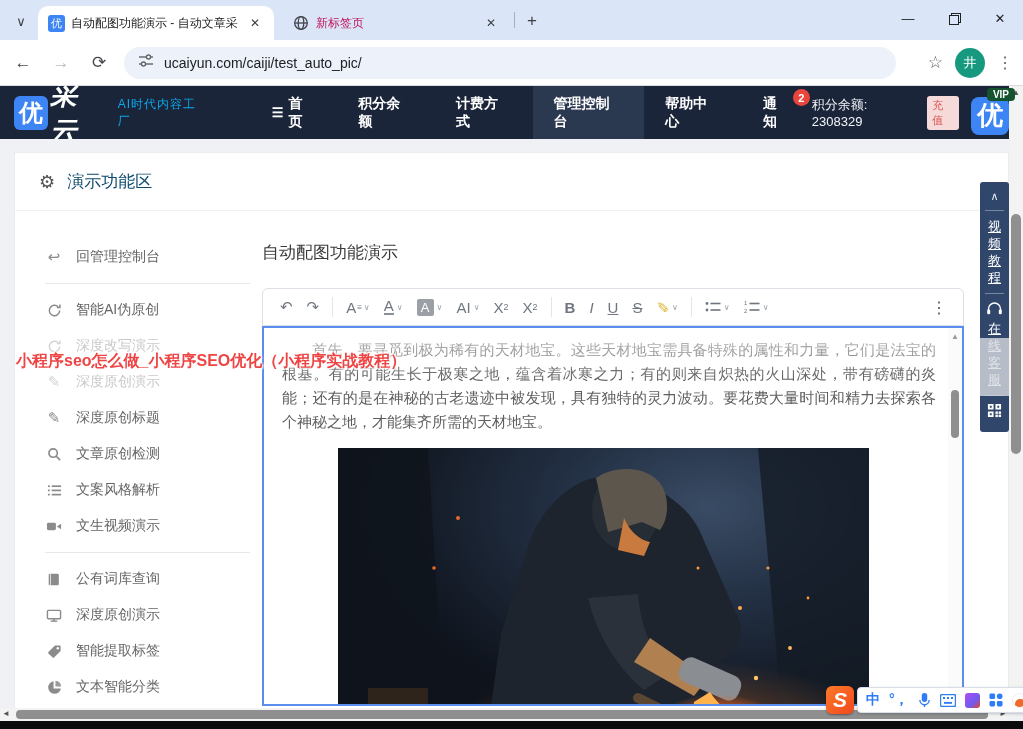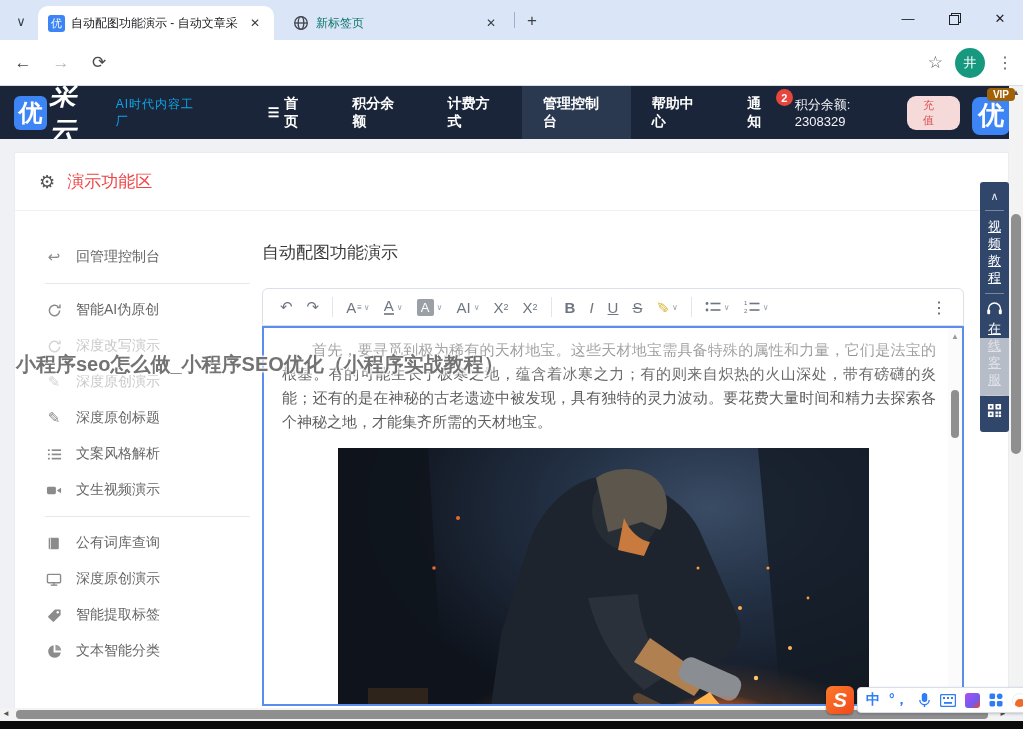--- a/index.html
+++ b/index.html
@@ -9,21 +9,21 @@
   
   .tabstrip { position:absolute; left:0; top:0; width:100%; height:40px; background:#dbe5f8; }
   .tab-search { position:absolute; left:8px; top:8px; width:26px; height:26px; border-radius:13px;
     display:flex; align-items:center; justify-content:center; color:#3c4043; font-size:13px; }
   .tab { position:absolute; top:6px; height:34px; display:flex; align-items:center; padding:0 10px; }
   .tab.active { left:38px; width:236px; background:#fff; border-radius:10px 10px 0 0; }
   .tab.inactive { left:282px; width:228px; }
   .favicon { width:17px; height:17px; background:#3d84f5; border-radius:3px; color:#fff;
     font-size:11px; display:flex; align-items:center; justify-content:center; flex:0 0 auto; }
   .tab-title { font-size:12px; color:#202124; margin:0 6px; white-space:nowrap; overflow:hidden; flex:1 1 auto; }
-  .tab.inactive .tab-title { color:#0f766e; }
+  .tab.inactive .tab-title { color:#be185d; }
   .tab-close { font-size:12px; color:#3c4043; padding:2px 4px; flex:0 0 auto; }
   .tab-sep { position:absolute; left:514px; top:12px; width:1px; height:16px; background:#9fb0cc; }
   .newtab-btn { position:absolute; left:520px; top:9px; width:24px; height:24px; font-size:17px; color:#3c4043;
     display:flex; align-items:center; justify-content:center; }
   .win-controls { position:absolute; right:0; top:0; height:36px; display:flex; }
   .win-btn { width:46px; height:36px; display:flex; align-items:center; justify-content:center;
     color:#202124; font-size:13px; }
   .restore-glyph { position:relative; width:10px; height:10px; }
   .restore-glyph::before { content:""; position:absolute; left:2px; top:0; width:8px; height:8px; border:1.2px solid #202124; }
   .restore-glyph::after  { content:""; position:absolute; left:0; top:2px; width:8px; height:8px; border:1.2px solid #202124; background:#dbe5f8; }
@@ -50,35 +50,35 @@
   .logo-cn { font-size:27px; font-weight:bold; font-style:italic; margin-left:2px; letter-spacing:2px; }
   .logo-tag { font-size:12px; margin-left:10px; color:#0ea5e9; letter-spacing:1px; }
   .main-nav { display:flex; align-items:stretch; height:100%; margin-left:42px; }
   .nav-item { display:flex; align-items:center; padding:0 21px; font-size:14px; font-weight:bold; position:relative; }
   .nav-item.active { background:#2a3850; }
   .nav-ic-list { margin-right:5px; font-size:13px; }
   .notif-badge { position:absolute; top:3px; right:2px; min-width:17px; height:17px; background:#e8453c;
     border-radius:9px; font-size:11px; display:flex; align-items:center; justify-content:center; padding:0 4px; }
   .hdr-right { margin-left:auto; display:flex; align-items:center; margin-right:12px; }
   .balance { font-size:13px; color:#f2f4f8; }
-  .recharge { margin-left:6px; background:#f6dada; color:#d9534f; font-size:11px; padding:2px 16px; border-radius:9px; }
+  .recharge { margin-left:6px; background:#f6dada; color:#d9534f; font-size:11px; padding:2px 5px; border-radius:3px; }
   .hdr-avatar-wrap { position:relative; width:40px; height:44px; margin-left:12px; }
   .hdr-avatar { position:absolute; left:0; bottom:0; width:38px; height:38px; background:#3d84f5; border-radius:8px;
     color:#fff; font-size:26px; font-weight:bold; display:flex; align-items:center; justify-content:center; }
-  .vip-badge { position:absolute; right:-4px; top:-3px; background:#a16207; color:#fff; font-size:10px;
+  .vip-badge { position:absolute; right:-4px; top:-3px; background:#14532d; color:#fff; font-size:10px;
     font-weight:bold; padding:1px 6px; border-radius:4px; z-index:2; }
 
   
   .page-bg { position:absolute; left:0; top:139px; width:100%; height:583px; background:#eff1f4; }
   .card { position:absolute; left:14px; top:152px; width:995px; height:570px; background:#fff;
     border:1px solid #ebecee; overflow:hidden; }
   .card-header { height:58px; display:flex; align-items:center; padding-left:24px;
     border-bottom:1px solid #f0f0f0; }
   .gear { font-size:18px; color:#555; margin-right:12px; }
-  .section-title { font-size:17px; color:#ef4444; }
+  .section-title { font-size:17px; color:#0c4a6e; }
 
   
   .sidebar { position:absolute; left:30px; top:86px; width:205px; }
   .s-item { height:36px; display:flex; align-items:center; color:#666; font-size:14px; }
   .s-ic { width:18px; display:flex; justify-content:center; margin-right:13px; color:#8b8b8b; font-size:15px; }
   .s-item.dim { color:#c9c9c9; }
   .s-item.dim .s-ic { color:#d4d4d4; }
   .s-div { border-top:1px solid #e8e8e8; margin:8px 0; }
   .s-ic svg { display:block; }
 
@@ -122,21 +122,21 @@
   .v-scroll { position:absolute; left:1009px; top:86px; width:14px; height:622px; background:#f3f3f3; }
   .v-scroll .arr-up { position:absolute; top:2px; width:14px; text-align:center; font-size:8px; color:#555; }
   .v-thumb { position:absolute; left:2px; top:128px; width:10px; height:240px; background:#8f8f8f; border-radius:5px; }
   .h-scroll { position:absolute; left:0; top:708px; width:1009px; height:13px; background:#f3f3f3; }
   .h-scroll .arr-l { position:absolute; left:2px; top:1px; font-size:8px; color:#555; }
   .h-scroll .arr-r { position:absolute; right:2px; top:1px; font-size:8px; color:#555; }
   .h-thumb { position:absolute; left:16px; top:2px; width:972px; height:9px; background:#8f8f8f; border-radius:4px; }
   .bottom-strip { position:absolute; left:0; top:721px; width:100%; height:8px; background:#0b0b0b; }
 
   
-  .overlay-title { position:absolute; left:16px; top:351px; font-size:20px; font-weight:bold; color:#737373;
+  .overlay-title { position:absolute; left:16px; top:351px; font-size:16px; font-weight:bold; color:#ef4444;
     z-index:10; white-space:nowrap;
     text-shadow:0 0 3px #fff, 0 0 3px #fff, 1px 1px 2px #fff, -1px -1px 2px #fff; }
 
   
   .ime { position:absolute; left:826px; top:686px; height:28px; display:flex; align-items:center; z-index:12; }
   .ime-logo { width:28px; height:28px; background:linear-gradient(135deg,#fb7a2a,#f1481c); border-radius:6px;
     color:#fff; font-size:21px; font-weight:bold; font-style:italic; display:flex; align-items:center;
     justify-content:center; box-shadow:0 1px 2px rgba(0,0,0,.4); }
   .ime-bar { height:26px; margin-left:3px; background:#fff; border:1px solid #d9dfe8; border-radius:4px;
     display:flex; align-items:center; gap:9px; padding:0 8px; box-shadow:0 1px 3px rgba(0,0,0,.2); }
@@ -178,20 +178,31 @@
           <span class="restore-glyph"></span>
         </div>
       <div class="win-btn">✕</div>
     </div>
   </div>
 
   <div class="chrome-bar">
     <span class="nav-ic">←</span>
     <span class="nav-ic disabled">→</span>
     <span class="nav-ic">⟳</span>
+    <div class="omnibox">
+      <span>
+        <svg width="16" height="16" viewBox="0 0 16 16" stroke="#5f6368" stroke-width="1.4" fill="#5f6368">
+          <line x1="1" y1="4" x2="15" y2="4"></line>
+            <line x1="1" y1="11" x2="15" y2="11"></line>
+          <circle cx="10.5" cy="4" r="2" fill="#fff"></circle>
+            <circle cx="5.5" cy="11" r="2" fill="#fff"></circle>
+        </svg>
+      </span>
+      <span class="url">ucaiyun.com/caiji/test_auto_pic/</span>
+    </div>
     <div class="chrome-right">
       <span class="star">☆</span>
       <span class="profile-badge">井</span>
       <span class="kebab">⋮</span>
     </div>
   </div>
 
   <div class="site-header">
     <span class="logo-sq">优</span>
     <span class="logo-cn">采云</span>
@@ -259,20 +270,29 @@
         </span>
         <span>深度改写演示</span>
       </div>
       <div class="s-item dim">
         <span class="s-ic">✎</span>
         <span>深度原创演示</span>
       </div>
       <div class="s-item">
         <span class="s-ic">✎</span>
         <span>深度原创标题</span>
+      </div>
+      <div class="s-item">
+        <span class="s-ic">
+          <svg width="15" height="15" viewBox="0 0 16 16" fill="none" stroke="currentColor" stroke-width="1.7">
+            <circle cx="6.5" cy="6.5" r="4.5"></circle>
+              <line x1="10" y1="10" x2="14" y2="14"></line>
+          </svg>
+        </span>
+        <span>文章原创检测</span>
       </div>
       <div class="s-item">
         <span class="s-ic">
           <svg width="15" height="15" viewBox="0 0 16 16" fill="currentColor">
             <rect x="5" y="2.5" width="10" height="1.8"></rect>
               <rect x="5" y="7" width="10" height="1.8"></rect>
               <rect x="5" y="11.5" width="10" height="1.8"></rect>
             <rect x="1" y="2.5" width="2" height="1.8"></rect>
               <rect x="1" y="7" width="2" height="1.8"></rect>
               <rect x="1" y="11.5" width="2" height="1.8"></rect>

